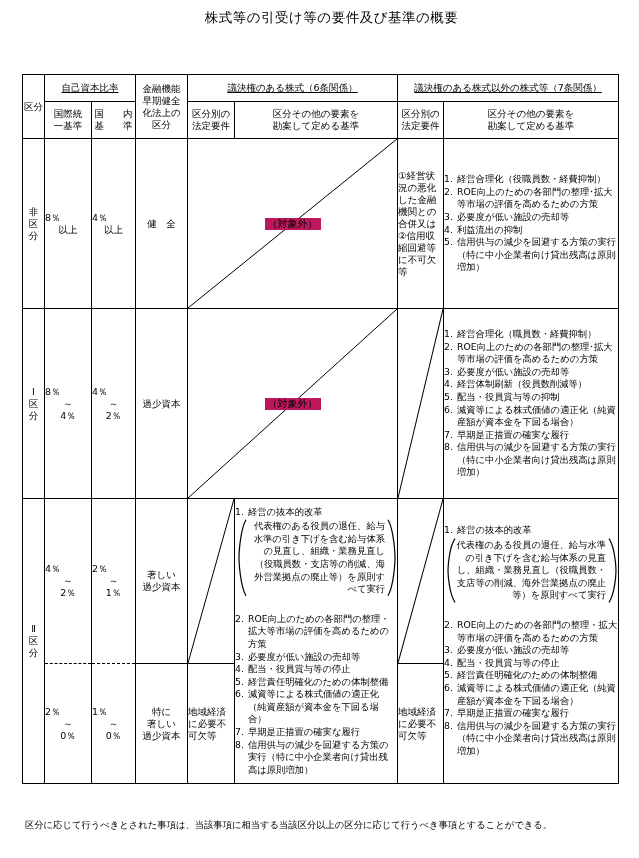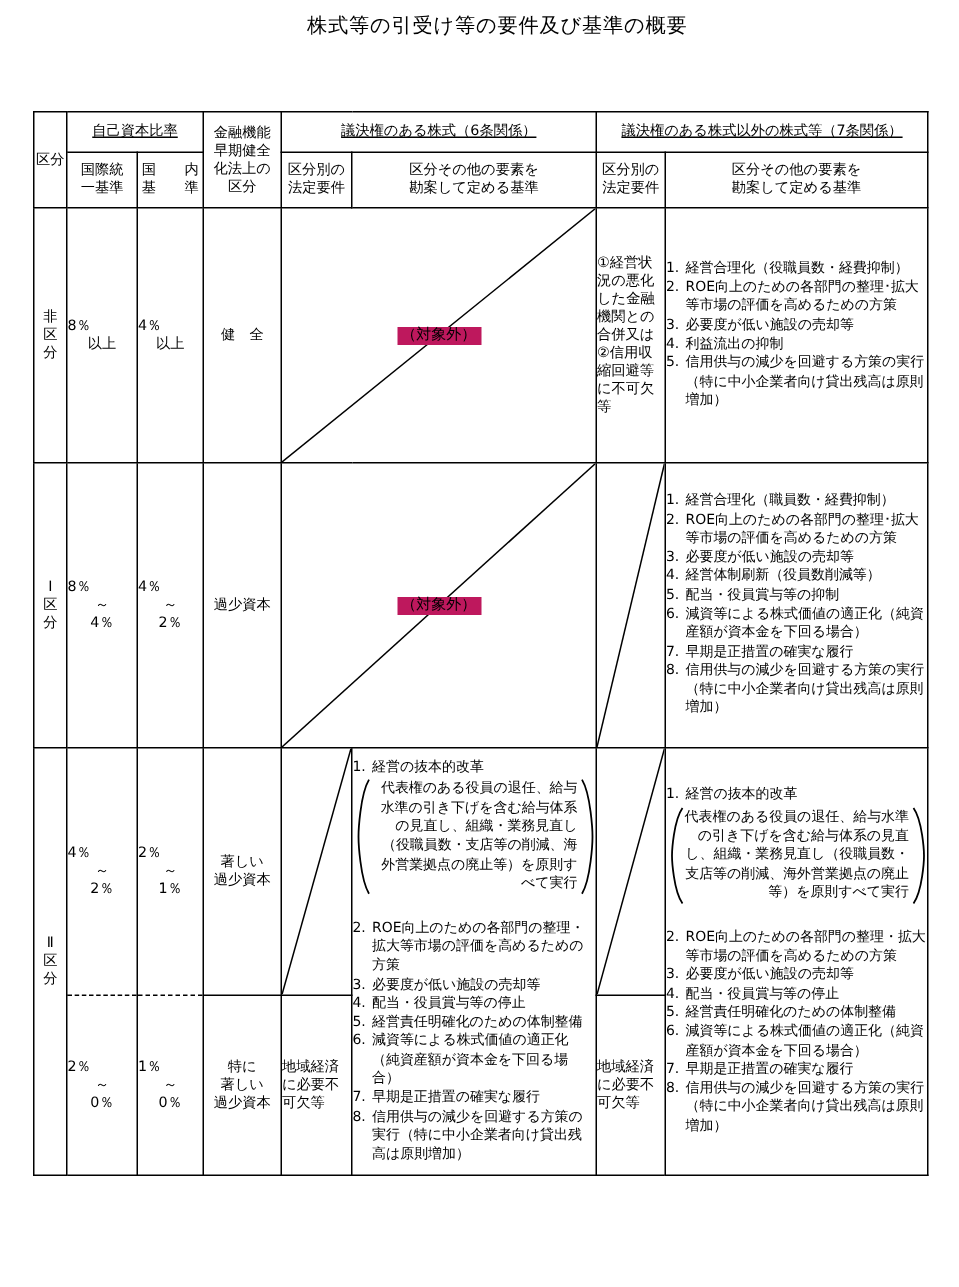--- a/index.html
+++ b/index.html
@@ -434,15 +434,16 @@
         </td>
         <td class="narrow-text">地域経済に必要不可欠等</td>
         <td class="narrow-text">地域経済に必要不可欠等</td>
       </tr>
 
     </tbody>
       </table>
   </div>
 
   <div class="footnote">
+    <div class="fn-l2">区分に応じて行うべきとされた事項は、当該事項に相当する当該区分以上の区分に応じて行うべき事項とすることができる。</div>
   </div>
 
 </div>
 
 </body></html>

